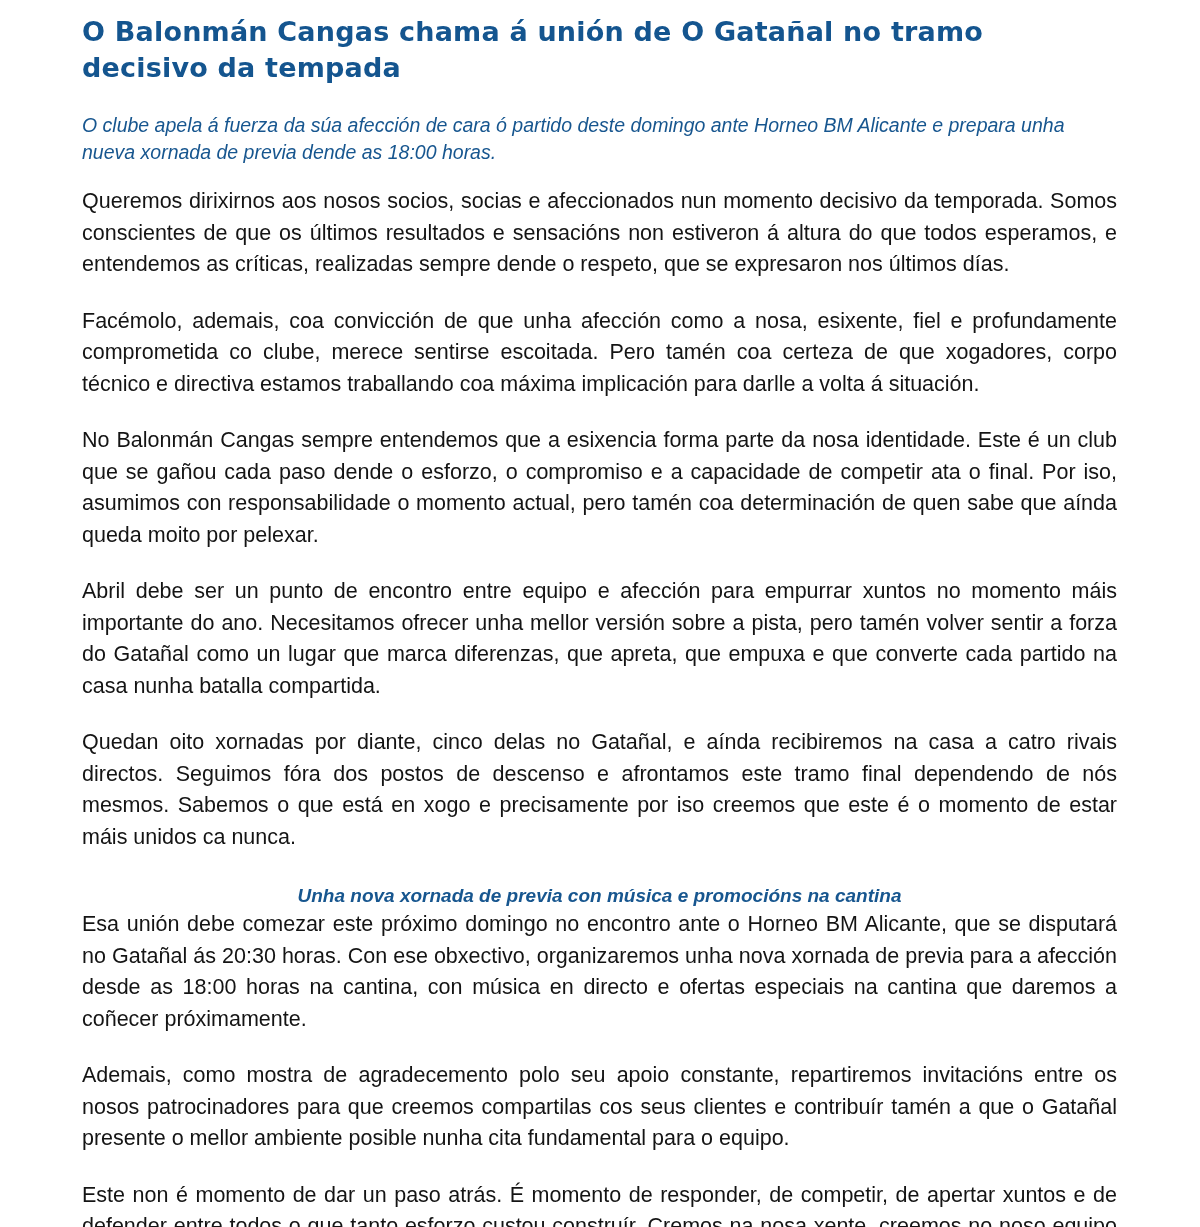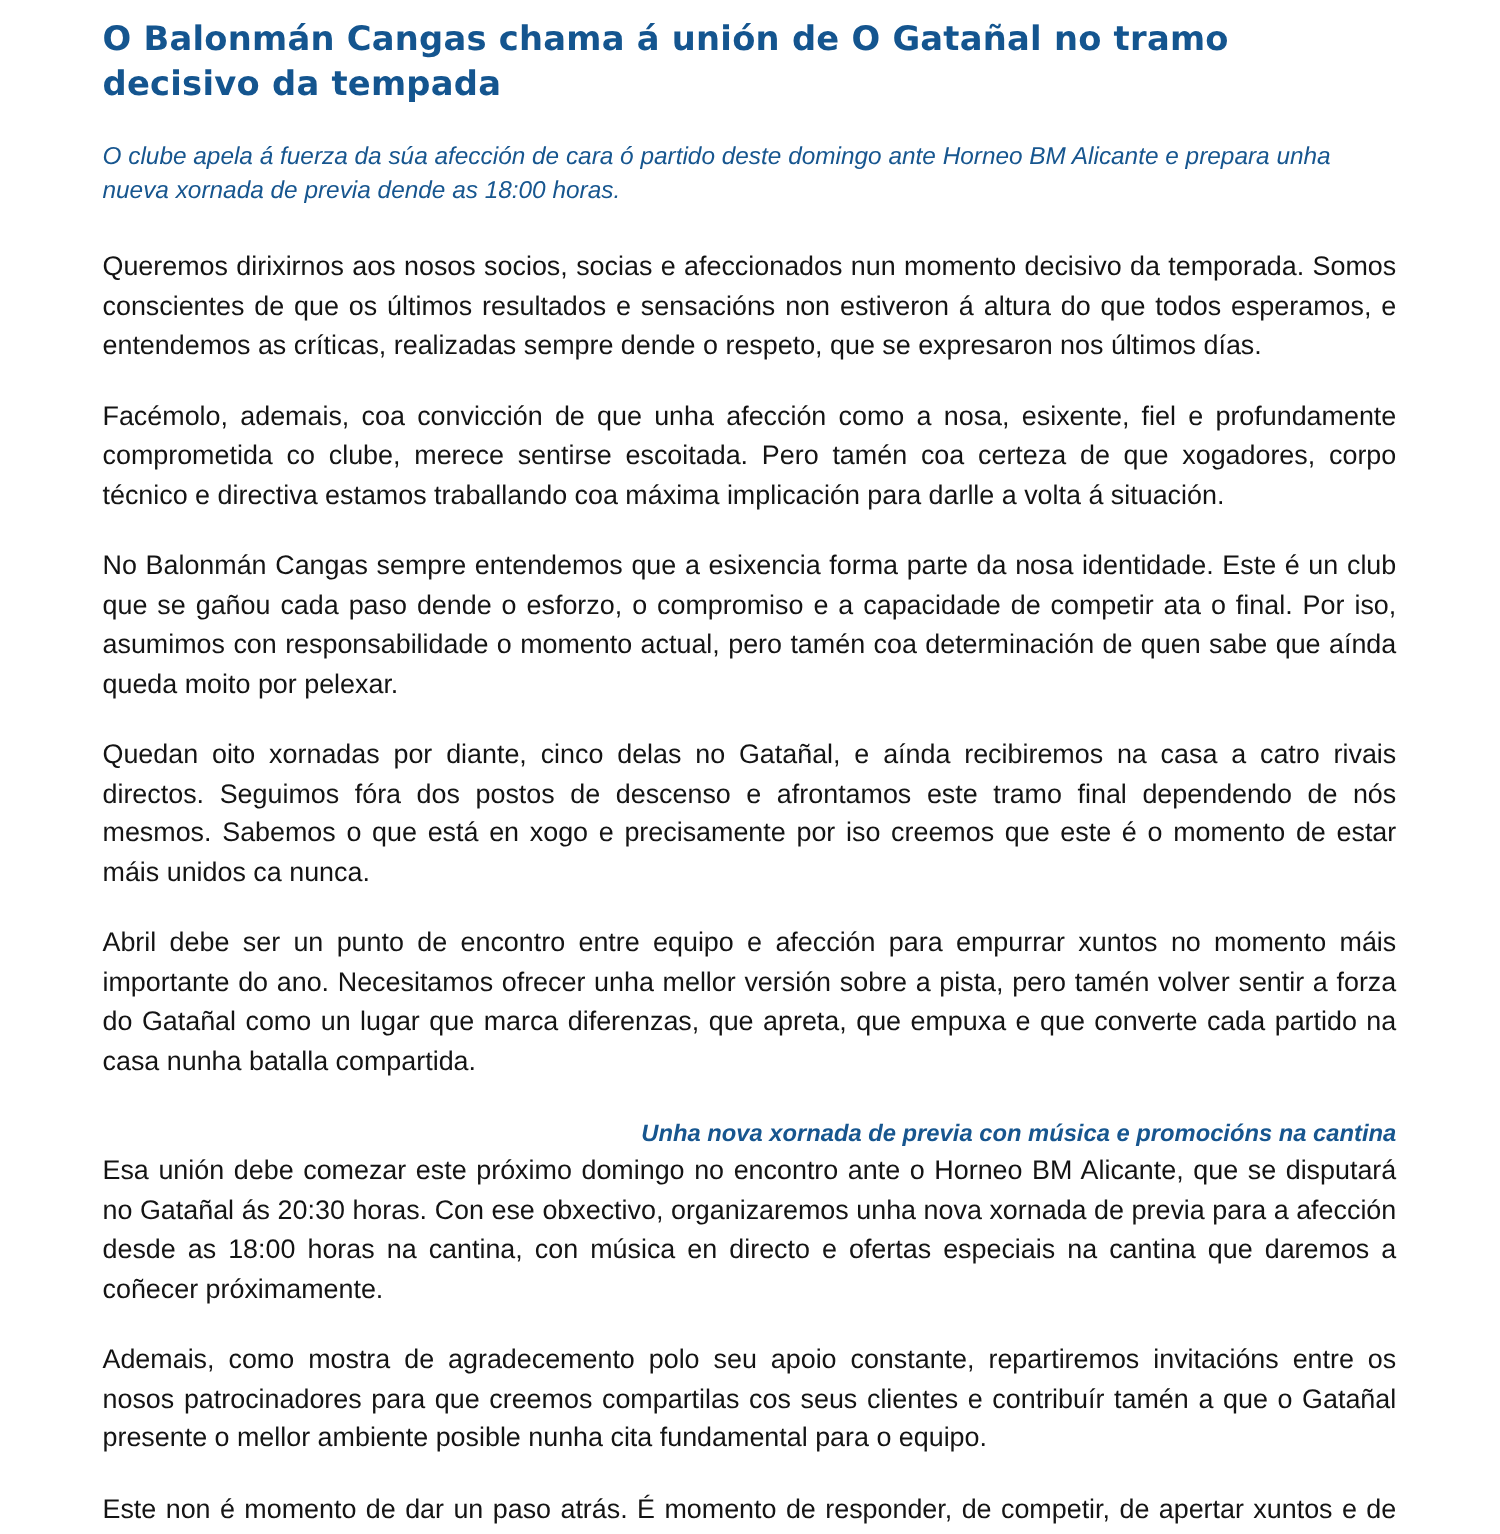--- a/index.html
+++ b/index.html
@@ -66,34 +66,34 @@
     line-height: 31.5px;
     color: #141414;
     text-align: justify;
     text-justify: inter-word;
     width: 1035px;
   }
   .para + .para {
     margin-top: 25px;
   }
   .para.first {
-    margin-top: 32px;
+    margin-top: 20px;
   }
 
   
   .subhead {
     margin: 30px 0 0 0;
     padding: 0;
     font-family: "Liberation Sans", sans-serif;
     font-weight: 700;
     font-style: italic;
     font-size: 19px;
     line-height: 26px;
     color: #17568f;
-    text-align: right;
+    text-align: center;
     width: 1035px;
   }
   .para.after-subhead {
   }
 </style>
 </head>
 <body>
 
 <div class="page">
   <article class="article">
@@ -103,23 +103,23 @@
     <p class="deck">O clube apela á fuerza da súa afección de cara ó partido deste domingo ante Horneo BM Alicante e prepara unha nueva xornada de previa dende as 18:00 horas.</p>
 
     <div class="body-copy">
 
       <p class="para first">Queremos dirixirnos aos nosos socios, socias e afeccionados nun momento decisivo da temporada. Somos conscientes de que os últimos resultados e sensacións non estiveron á altura do que todos esperamos, e entendemos as críticas, realizadas sempre dende o respeto, que se expresaron nos últimos días.</p>
 
       <p class="para">Facémolo, ademais, coa convicción de que unha afección como a nosa, esixente, fiel e profundamente comprometida co clube, merece sentirse escoitada. Pero tamén coa certeza de que xogadores, corpo técnico e directiva estamos traballando coa máxima implicación para darlle a volta á situación.</p>
 
       <p class="para">No Balonmán Cangas sempre entendemos que a esixencia forma parte da nosa identidade. Este é un club que se gañou cada paso dende o esforzo, o compromiso e a capacidade de competir ata o final. Por iso, asumimos con responsabilidade o momento actual, pero tamén coa determinación de quen sabe que aínda queda moito por pelexar.</p>
 
+      <p class="para">Abril debe ser un punto de encontro entre equipo e afección para empurrar xuntos no momento máis importante do ano. Necesitamos ofrecer unha mellor versión sobre a pista, pero tamén volver sentir a forza do Gatañal como un lugar que marca diferenzas, que apreta, que empuxa e que converte cada partido na casa nunha batalla compartida.</p>
+
       <p class="para">Quedan oito xornadas por diante, cinco delas no Gatañal, e aínda recibiremos na casa a catro rivais directos. Seguimos fóra dos postos de descenso e afrontamos este tramo final dependendo de nós mesmos. Sabemos o que está en xogo e precisamente por iso creemos que este é o momento de estar máis unidos ca nunca.</p>
-
-      <p class="para">Abril debe ser un punto de encontro entre equipo e afección para empurrar xuntos no momento máis importante do ano. Necesitamos ofrecer unha mellor versión sobre a pista, pero tamén volver sentir a forza do Gatañal como un lugar que marca diferenzas, que apreta, que empuxa e que converte cada partido na casa nunha batalla compartida.</p>
 
       <h2 class="subhead">Unha nova xornada de previa con música e promocións na cantina</h2>
 
       <p class="para after-subhead">Esa unión debe comezar este próximo domingo no encontro ante o Horneo BM Alicante, que se disputará no Gatañal ás 20:30 horas. Con ese obxectivo, organizaremos unha nova xornada de previa para a afección desde as 18:00 horas na cantina, con música en directo e ofertas especiais na cantina que daremos a coñecer próximamente.</p>
 
       <p class="para">Ademais, como mostra de agradecemento polo seu apoio constante, repartiremos invitacións entre os nosos patrocinadores para que creemos compartilas cos seus clientes e contribuír tamén a que o Gatañal presente o mellor ambiente posible nunha cita fundamental para o equipo.</p>
 
       <p class="para">Este non é momento de dar un paso atrás. É momento de responder, de competir, de apertar xuntos e de defender entre todos o que tanto esforzo custou construír. Cremos na nosa xente, creemos no noso equipo e creemos na forza do Gatañal para afrontar unidos este tramo decisivo do campionato.</p>
 
     </div>

